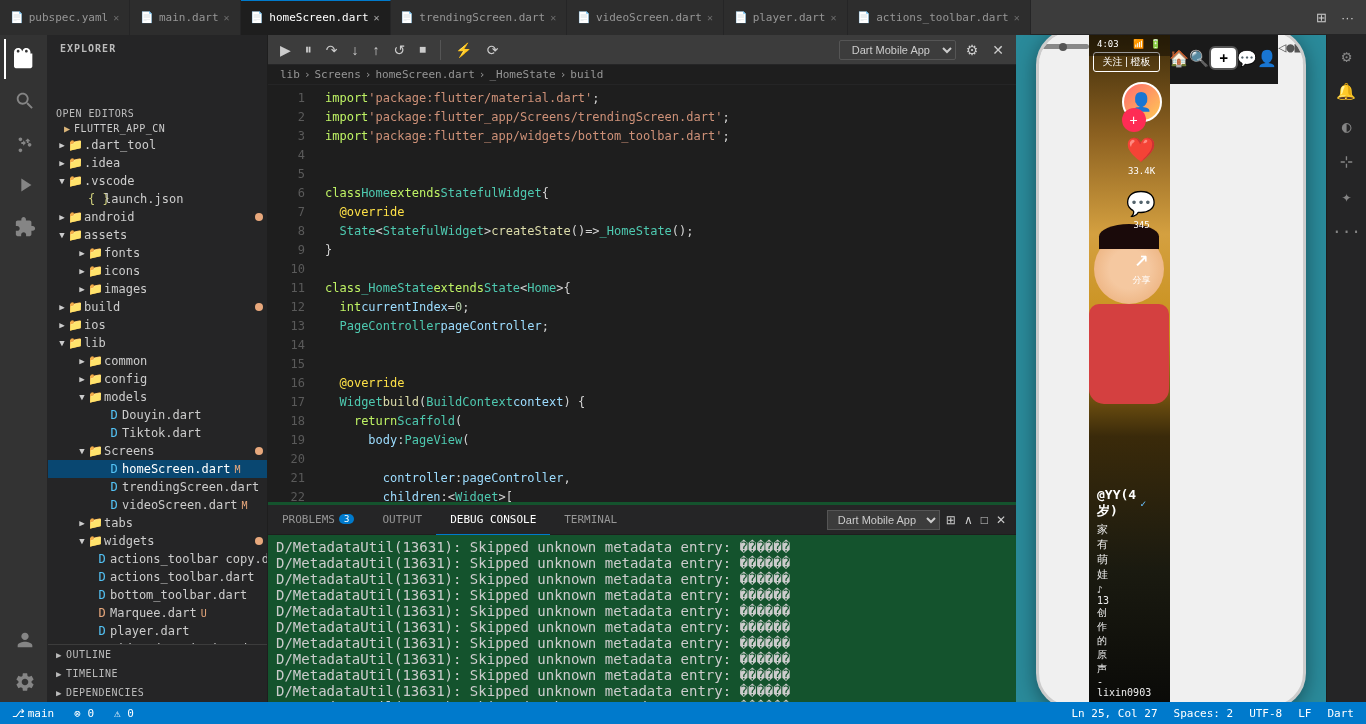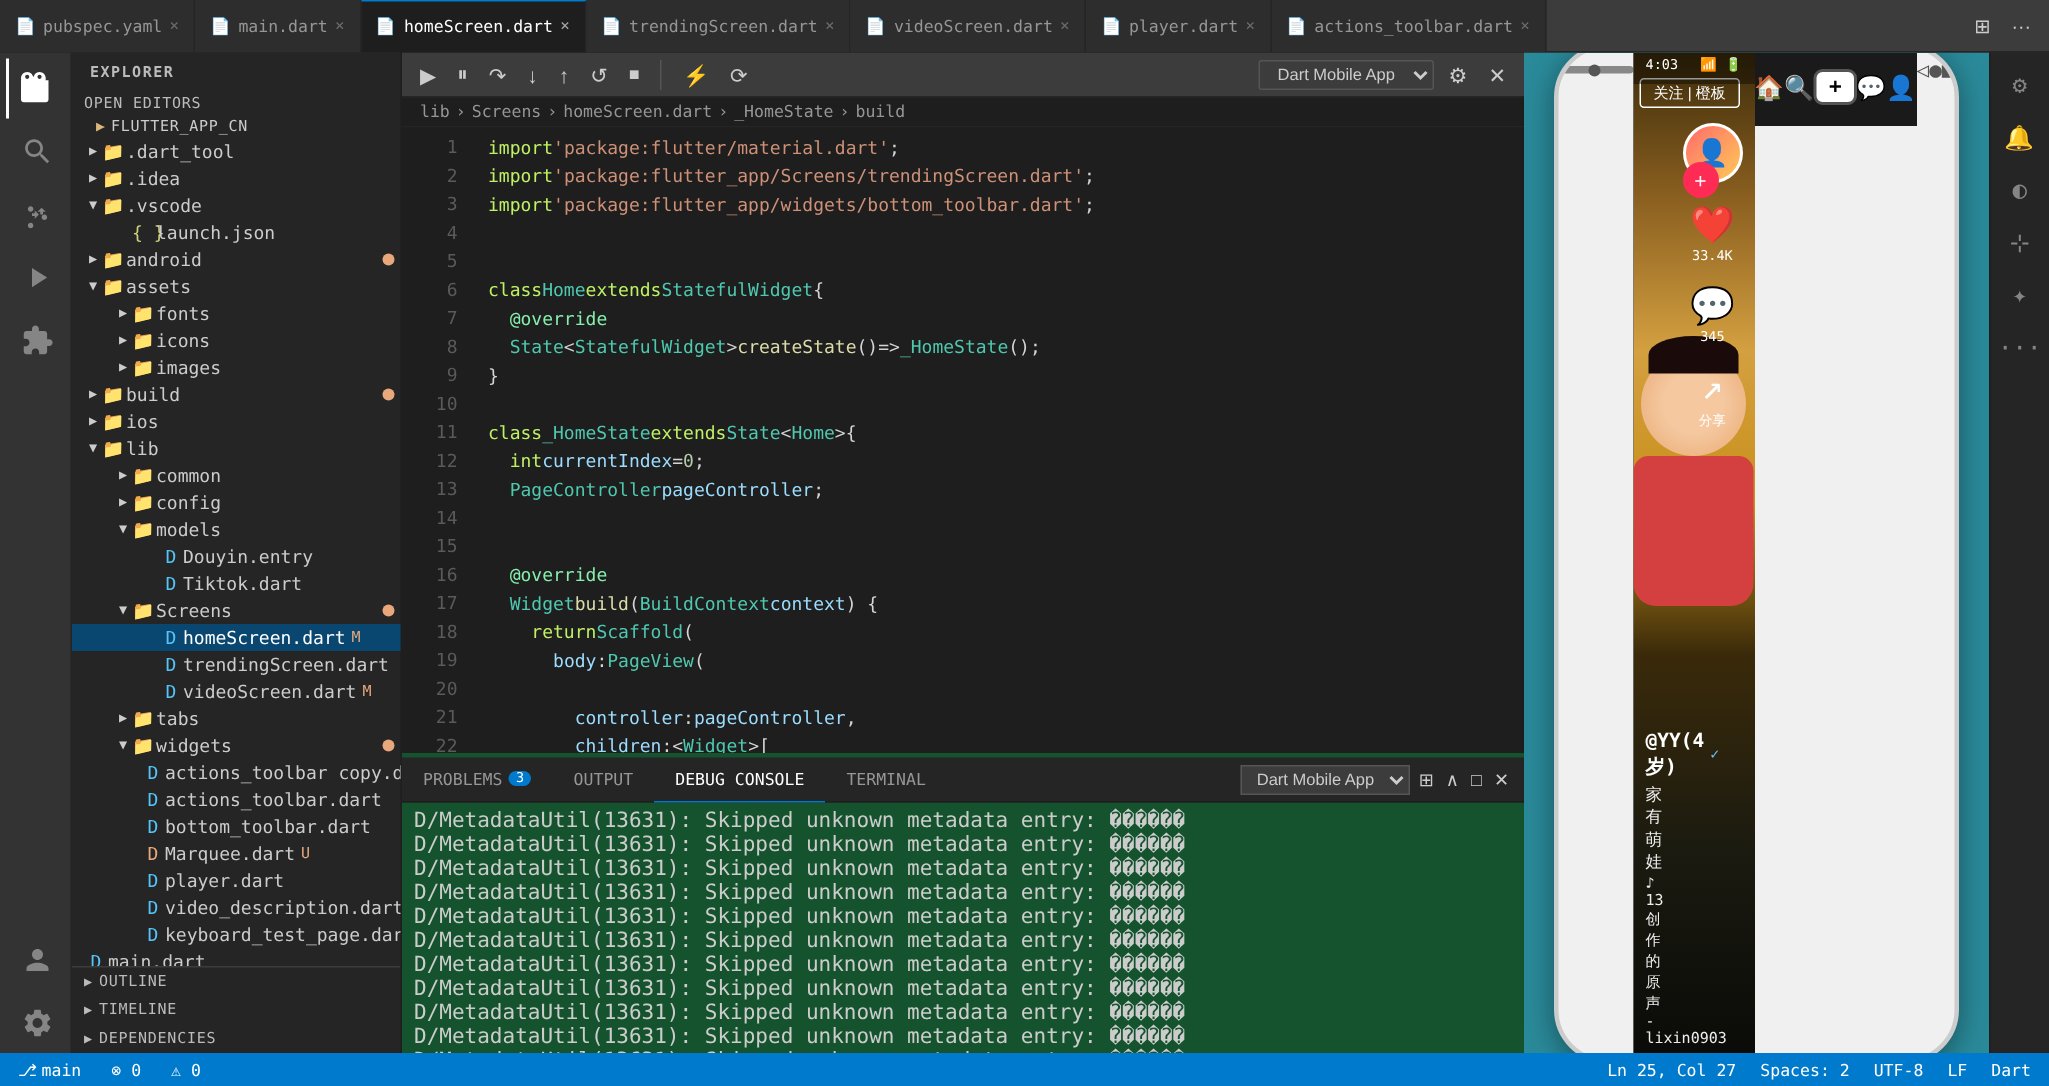--- a/index.html
+++ b/index.html
@@ -43,21 +43,21 @@
     .code-content::-webkit-scrollbar-thumb { background: #424242; }
     .code-line { padding: 0 12px; white-space: pre; font-size: 12px; min-height: 19px; display: flex; align-items: center; }
 
     
     .kw { color: #bef264; }
     .str { color: #ce9178; }
     .cls { color: #4ec9b0; }
     .fn { color: #dcdcaa; }
     .num { color: #b5cea8; }
     .var { color: #9cdcfe; }
-    .ann { color: #86efac; }
+    .ann { color: #fde047; }
 
     
     #bottom-panel { height: 200px; background: #14532d; border-top: 3px solid #14532d; display: flex; flex-direction: column; flex-shrink: 0; }
     .panel-tabs { display: flex; background: #252526; height: 30px; align-items: center; border-bottom: 1px solid #1e1e1e; }
     .panel-tab { padding: 0 14px; height: 30px; display: flex; align-items: center; font-size: 11px; color: #969696; cursor: pointer; border-bottom: 1px solid transparent; gap: 4px; }
     .panel-tab.active { color: #ffffff; border-bottom: 1px solid #007acc; }
     .panel-badge { background: #007acc; color: #fff; border-radius: 10px; padding: 0 5px; font-size: 9px; }
     .panel-actions { margin-left: auto; display: flex; align-items: center; gap: 4px; padding-right: 8px; }
     .panel-btn { background: none; border: none; color: #ccc; cursor: pointer; font-size: 12px; padding: 2px; }
     .panel-content { flex: 1; overflow-y: auto; padding: 4px 8px; font-size: 14px; color: #cccccc; }
@@ -188,21 +188,21 @@
     </div>
     <div class="activity-icon">
       <svg width="22" height="22" viewBox="0 0 24 24" fill="currentColor">
           <path d="M19.14 12.94c.04-.3.06-.61.06-.94 0-.32-.02-.64-.07-.94l2.03-1.58c.18-.14.23-.41.12-.61l-1.92-3.32c-.12-.22-.37-.29-.59-.22l-2.39.96c-.5-.38-1.03-.7-1.62-.94l-.36-2.54c-.04-.24-.24-.41-.48-.41h-3.84c-.24 0-.43.17-.47.41l-.36 2.54c-.59.24-1.13.57-1.62.94l-2.39-.96c-.22-.08-.47 0-.59.22L2.74 8.87c-.12.21-.08.47.12.61l2.03 1.58c-.05.3-.07.62-.07.94s.02.64.07.94l-2.03 1.58c-.18.14-.23.41-.12.61l1.92 3.32c.12.22.37.29.59.22l2.39-.96c.5.38 1.03.7 1.62.94l.36 2.54c.05.24.24.41.48.41h3.84c.24 0 .44-.17.47-.41l.36-2.54c.59-.24 1.13-.56 1.62-.94l2.39.96c.22.08.47 0 .59-.22l1.92-3.32c.12-.22.07-.47-.12-.61l-2.01-1.58zM12 15.6c-1.98 0-3.6-1.62-3.6-3.6s1.62-3.6 3.6-3.6 3.6 1.62 3.6 3.6-1.62 3.6-3.6 3.6z"></path>
         </svg>
     </div>
   </div>
 
   <div id="sidebar">
     <div class="sidebar-header">EXPLORER</div>
-    <div style="padding:2px 8px; font-size:10px; color:#bbb; letter-spacing:0.5px;">
+    <div style="padding:2px 8px; font-size:10px; color:#bbb; letter-spacing:0.5px;margin-top:44px;">
       <span>OPEN EDITORS</span>
     </div>
     <div style="padding:2px 8px 2px 16px; font-size:11px; color:#ccc; display:flex; align-items:center; gap:4px; cursor:pointer;">
       <span style="color:#dcb67a; font-size:10px;">▶</span>
       <span style="font-size:10px; letter-spacing:0.5px;">FLUTTER_APP_CN</span>
     </div>
     <div class="sidebar-content">
 
       <div class="tree-item" style="padding-left:8px">
         <span class="tree-arrow">▶</span>
@@ -284,21 +284,21 @@
         <span>config</span>
       </div>
       <div class="tree-item" style="padding-left:28px">
         <span class="tree-arrow">▼</span>
         <span class="tree-icon" style="color:#e8a87c">📁</span>
         <span>models</span>
       </div>
       <div class="tree-item" style="padding-left:46px">
         <span class="tree-arrow"> </span>
         <span class="tree-icon file-icon-dart">D</span>
-        <span>Douyin.entry</span>
+        <span>Douyin.dart</span>
       </div>
       <div class="tree-item" style="padding-left:46px">
         <span class="tree-arrow"> </span>
         <span class="tree-icon file-icon-dart">D</span>
         <span>Tiktok.dart</span>
       </div>
 
       <div class="tree-item" style="padding-left:28px">
         <span class="tree-arrow">▼</span>
         <span class="tree-icon" style="color:#e8a87c">📁</span>

